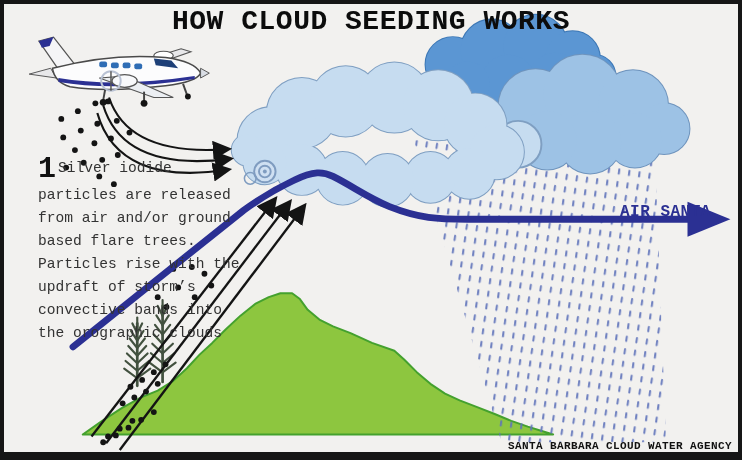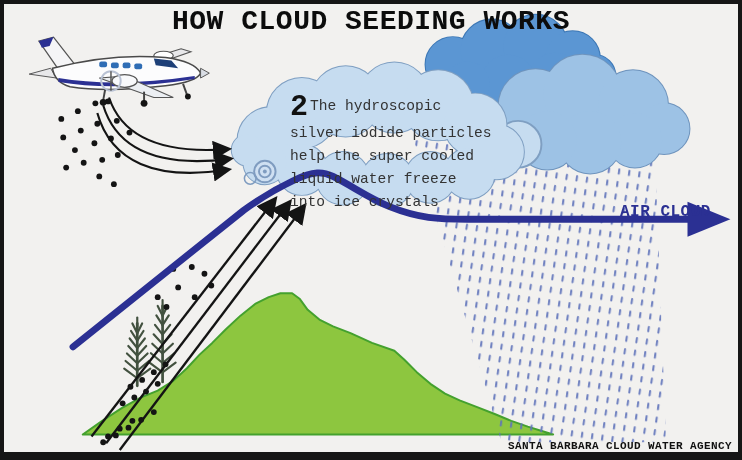--- a/index.html
+++ b/index.html
@@ -254,22 +254,22 @@
     </g>
 
     <g>
       <path d="M65,352 L240,212 C262,196 275,189 292,181 C312,171 322,172 332,177 C352,187 368,199 390,208 C420,220 440,221 470,221 L700,221" fill="none" stroke="#2b3093" stroke-width="7" stroke-linecap="round"></path>
       <polygon points="696,203 740,221 696,239" fill="#2b3093"></polygon>
     </g>
   </svg>
 
   <div class="title">HOW CLOUD SEEDING WORKS</div>
 
-
-  <div class="step step2">
-    <span class="num">2</span><span>The hydroscopic silver iodide particles help the super cooled liquid water freeze into ice crystals</span>
+  <div class="step step1">
+    <span class="num">1</span><span>Silver iodide particles are released from air and/or ground based flare trees. Particles rise with the updraft of storm’s convective bands into the orographic clouds</span>
   </div>
 
 
-  <div class="airflow">AIR CLOUD</div>
+
+  <div class="airflow">AIR SANTA</div>
 
   <div class="credit">SANTA BARBARA CLOUD WATER AGENCY</div>
 </div>
 
 </body></html>

